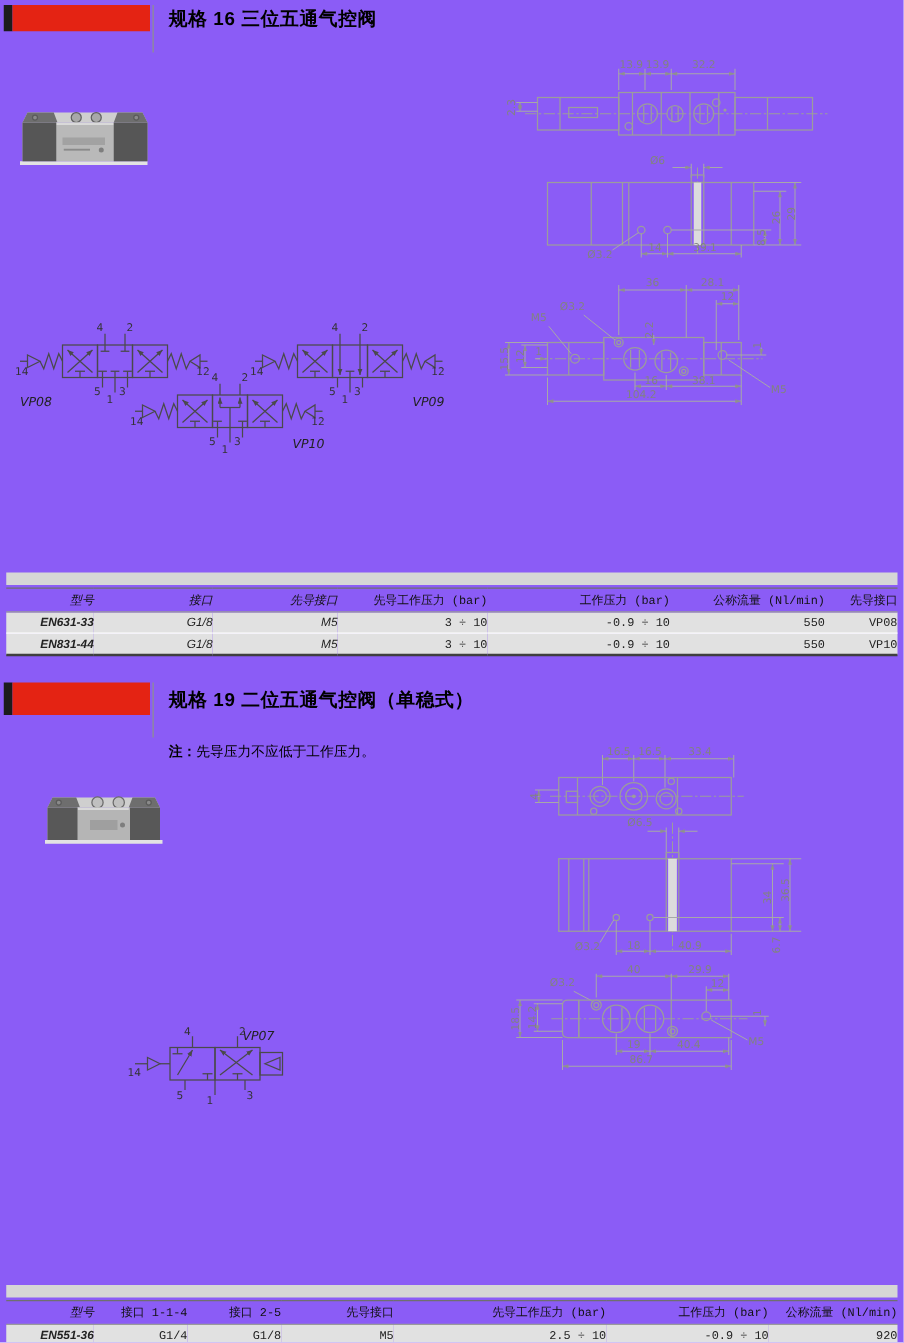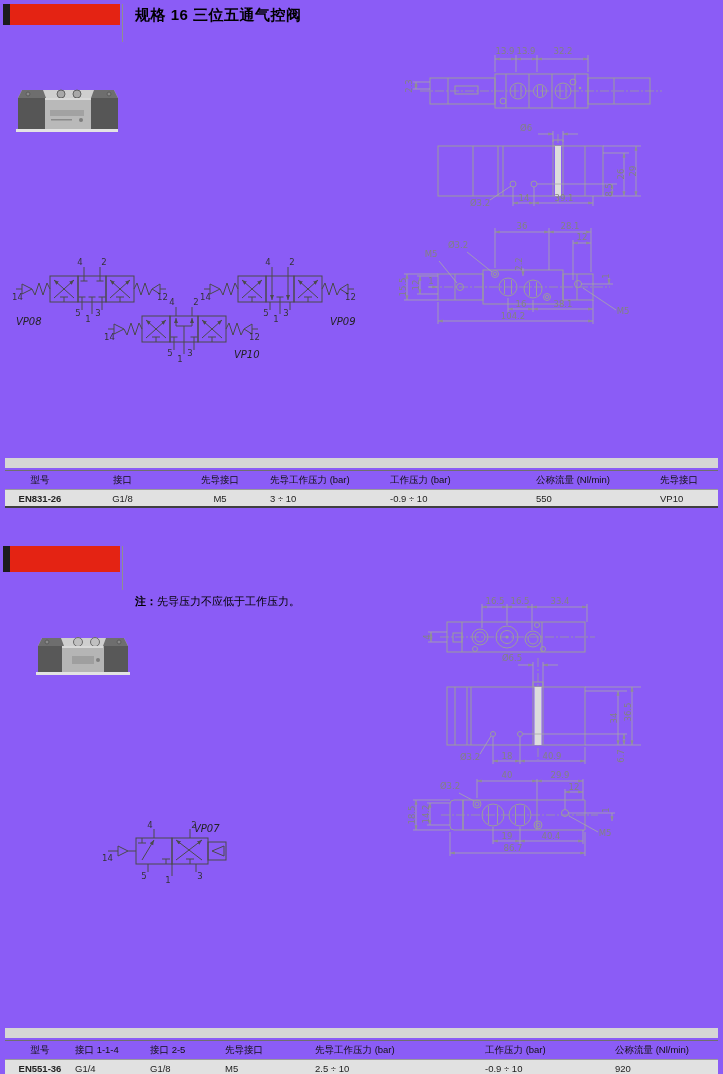--- a/index.html
+++ b/index.html
@@ -12,23 +12,23 @@
   .note{position:absolute;font-size:11px;color:#000;white-space:nowrap;}
   .note b{font-weight:bold;}
   .tbl-band{position:absolute;height:10px;background:#d6d6d6;}
   table.spec{position:absolute;border-collapse:collapse;table-layout:fixed;}
   .spec th{font-size:9.5px;font-weight:normal;color:#111;padding:3px 0 2px;white-space:nowrap;}
   .spec td{font-size:9.5px;color:#222;padding:2.5px 0;white-space:nowrap;}
   .spec thead tr{border-top:1px solid #6f6f6f;border-bottom:1px solid #9a9a9a;}
   .spec tbody tr{border-bottom:1px solid #fff;}
   .spec tbody tr:last-child{border-bottom:2px solid #3f3f3f;}
   .spec tbody tr.g{background:#e1e1e1;}
-  .al{text-align:center;padding-left:8px;}
+  .al{text-align:right;padding-left:8px;font-style:italic;}
   .pl13{padding-left:13px;}
-  .ac{text-align:left;}
+  .ac{text-align:right;font-family:Liberation Mono, monospace;}
   .model{font-weight:bold;color:#000;}
   svg.tech{position:absolute;overflow:visible;}
   .tech line,.tech path,.tech rect,.tech circle,.tech polyline{stroke:#9c9c9c;stroke-width:1;fill:none;}
   .tech .fillband{fill:#dcdcdc;stroke:none;}
   .tech .dot{fill:#9c9c9c;stroke:none;}
   .tech text{font-family:"DejaVu Sans",sans-serif;font-size:8.5px;fill:#828282;stroke:none;}
   .tech .cl{stroke-dasharray:9 2 2 2;stroke-width:.8;}
   .tech .dim{stroke:#a8a8a8;stroke-width:.8;}
   svg.sym{position:absolute;overflow:visible;}
   .sym line,.sym path,.sym rect,.sym circle,.sym polygon{stroke:#4a4a4a;stroke-width:1;fill:none;}
@@ -357,34 +357,44 @@
         <th class="al pl13">接口</th>
         <th class="al">先导接口</th>
         <th class="ac">先导工作压力 (bar)</th>
         <th class="ac">工作压力 (bar)</th>
         <th class="ac">公称流量 (Nl/min)</th>
         <th class="ac">先导接口</th>
       </tr>
     </thead>
     <tbody>
       <tr class="g">
-        <td class="al model">EN831-26</td>
+        <td class="al model">EN631-33</td>
+        <td class="al pl13">G1/8</td>
+        <td class="al">M5</td>
+        <td class="ac">3 ÷ 10</td>
+        <td class="ac">-0.9 ÷ 10</td>
+        <td class="ac">550</td>
+        <td class="ac">VP08</td>
+      </tr>
+      <tr class="g">
+        <td class="al model">EN831-44</td>
         <td class="al pl13">G1/8</td>
         <td class="al">M5</td>
         <td class="ac">3 ÷ 10</td>
         <td class="ac">-0.9 ÷ 10</td>
         <td class="ac">550</td>
         <td class="ac">VP10</td>
       </tr>
     </tbody>
   </table>
 
   <div class="hdr-black" style="left:3px;top:546px;width:7px;height:26px"></div>
   <div class="hdr-red" style="left:10px;top:546px;width:110px;height:26px"></div>
   <div class="hdr-rule" style="left:122px;top:546px;height:44px"></div>
+  <div class="sec-title" style="left:135px;top:551px">规格 19 二位五通气控阀（单稳式）</div>
 
   <div class="note" style="left:135px;top:594px">
     <b>注：</b><span>先导压力不应低于工作压力。</span>
   </div>
 
   <svg class="photo" style="left:34px;top:630px" width="102" height="50">
     <rect x="2" y="42" width="94" height="3" fill="#e3e3e3"></rect>
     <polygon points="8,8 90,8 94,16 4,16" fill="#cfcfcf"></polygon>
     <polygon points="8,8 27,8 30,16 4,16" fill="#6e6e6e"></polygon>
     <polygon points="72,8 90,8 94,16 69,16" fill="#6e6e6e"></polygon>

